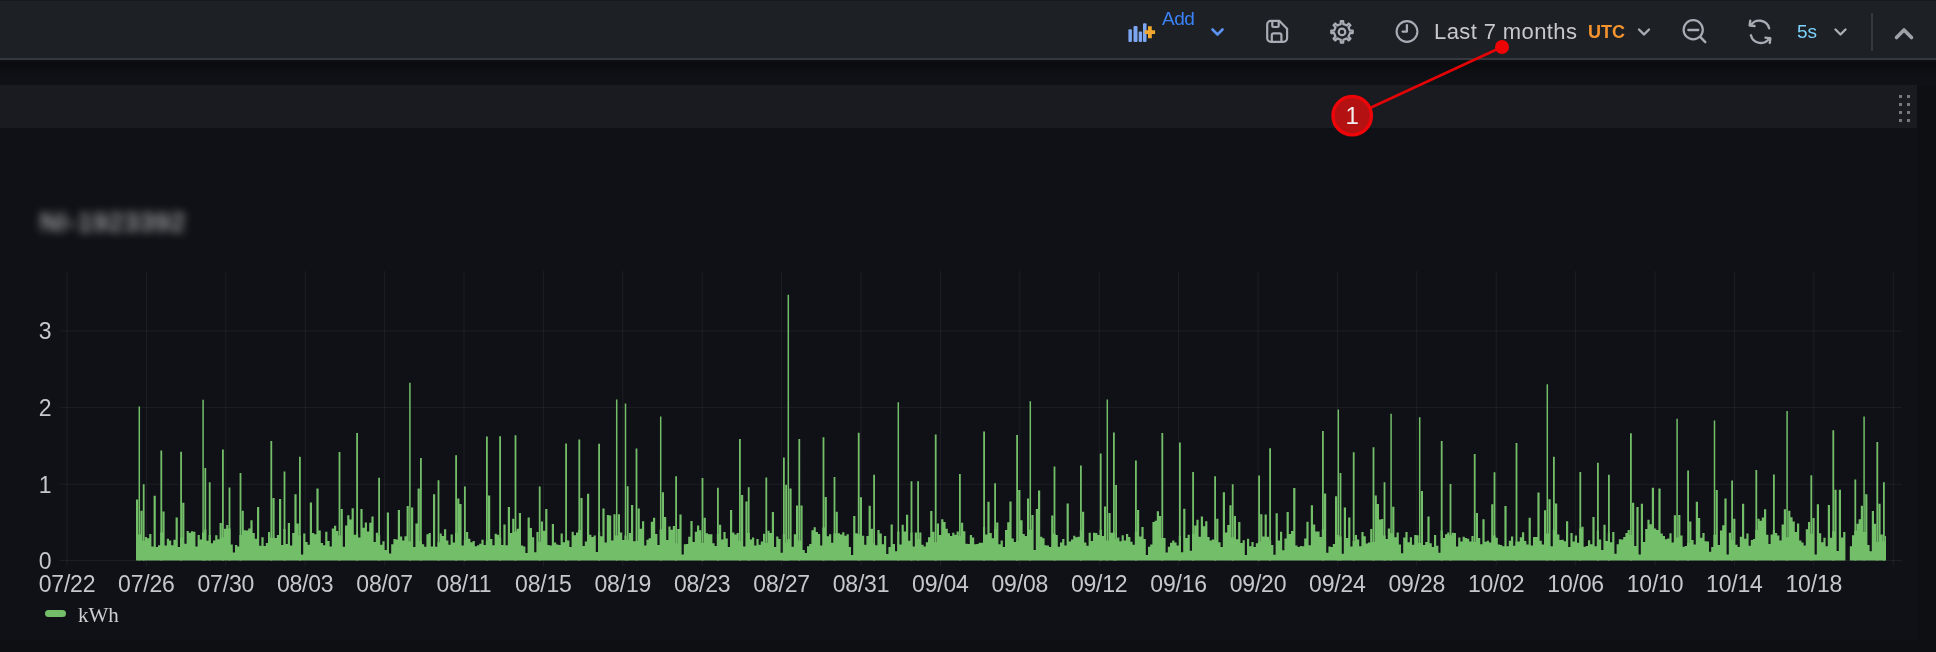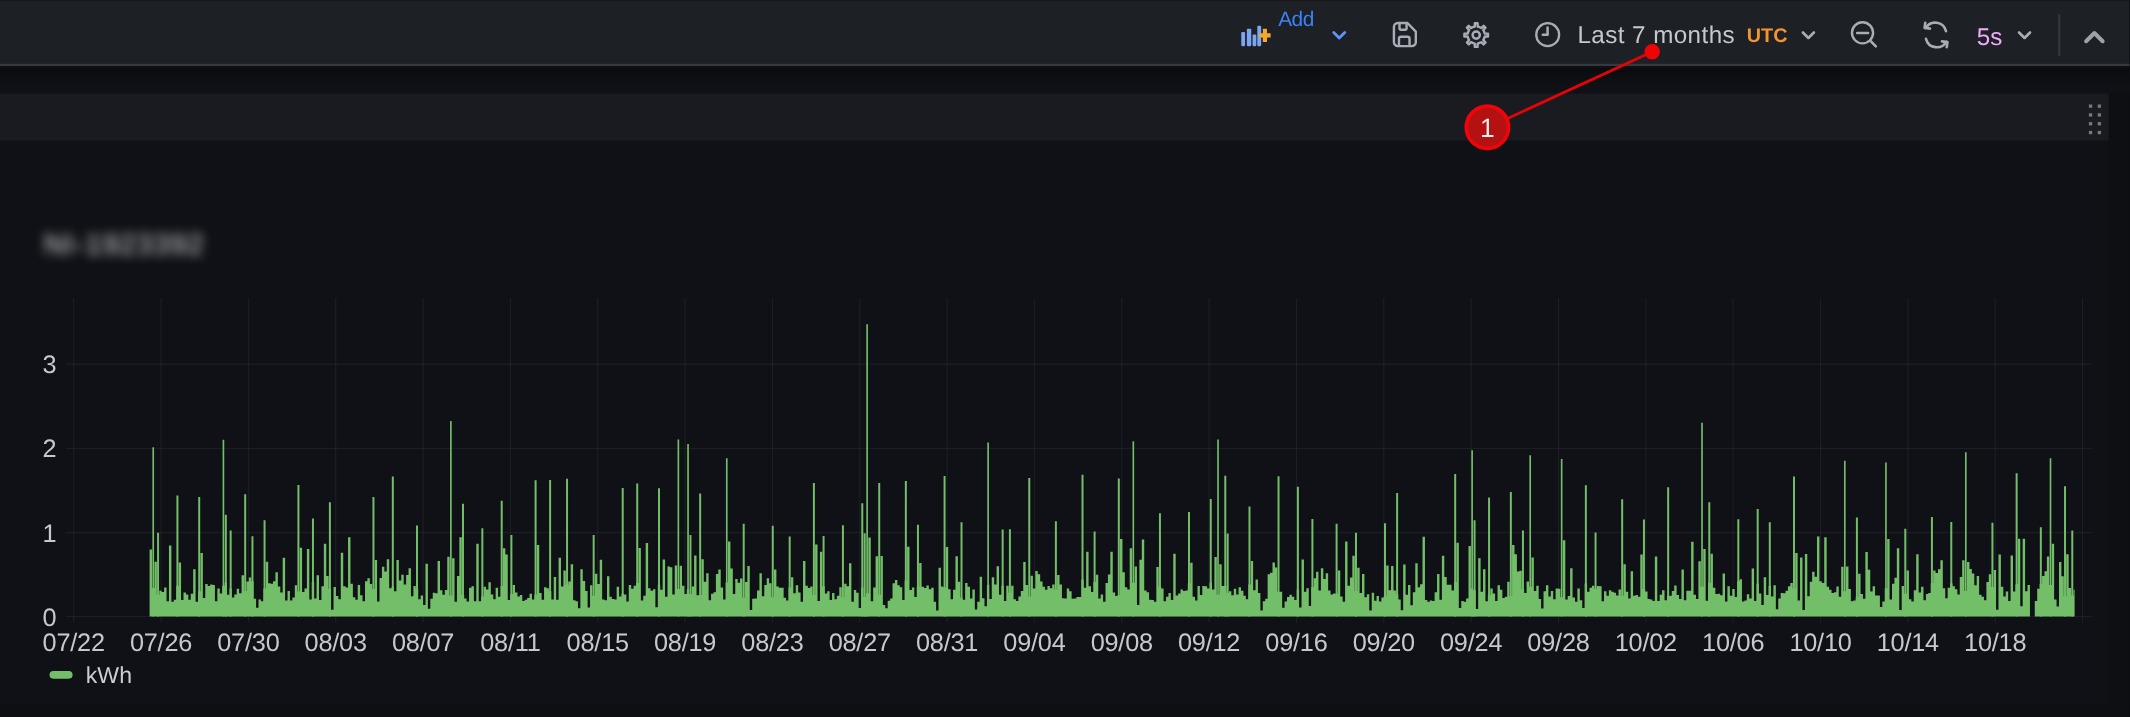--- a/index.html
+++ b/index.html
@@ -9,21 +9,21 @@
   border-top:1px solid #16181c; border-bottom:2px solid #35383e; z-index:10; }
 .navtext { position:absolute; z-index:11; opacity:0.999; }
 .gap { position:absolute; left:0; top:62px; width:1936px; height:23px;
   background:linear-gradient(#0a0b0e, #101116 70%); }
 .strip { position:absolute; left:0; top:85px; width:1917px; height:43px; background:#191b20; }
 .panel { position:absolute; left:0; top:128px; width:1917px; height:512px; background:#101116; }
 .below { position:absolute; left:0; top:640px; width:1936px; height:12px; background:#0e0f13; }
 .title { position:absolute; left:40px; top:207px; font-size:26px; font-weight:500; color:#dcddde;
   filter:blur(5px); letter-spacing:1px; z-index:5; }
 .legend-swatch { position:absolute; left:45px; top:610px; width:21px; height:7px; border-radius:4px; background:#73bf69; }
-.legend-label { position:absolute; left:78px; top:603px; font-size:21px; color:#cdced2; opacity:0.999; }
+.legend-label { position:absolute; left:78px; top:603px; font-size:21px; color:#cdced2; opacity:0.999;font-family:Liberation Serif, serif; }
 </style>
 </head>
 <body>
 <div class="gap"></div>
 <div class="strip"></div>
 <div class="panel"></div>
 <div class="below"></div>
 <div class="title">NI-1923392</div>
 <svg width="1936" height="652" viewBox="0 0 1936 652" style="position:absolute;left:0;top:0;opacity:0.999">
     <line x1="67.0" y1="271" x2="67.0" y2="566" stroke="rgba(204,204,220,0.075)" stroke-width="1"></line>
@@ -83,21 +83,21 @@
     <text x="1655.0" y="591.5" text-anchor="middle" font-size="23" fill="#c7c8ce" font-family="Liberation Sans, sans-serif" letter-spacing="-0.2">10/10</text>
     <text x="1734.4" y="591.5" text-anchor="middle" font-size="23" fill="#c7c8ce" font-family="Liberation Sans, sans-serif" letter-spacing="-0.2">10/14</text>
     <text x="1813.8" y="591.5" text-anchor="middle" font-size="23" fill="#c7c8ce" font-family="Liberation Sans, sans-serif" letter-spacing="-0.2">10/18</text>
   </svg>
 <div class="legend-swatch"></div>
 <div class="legend-label">kWh</div>
 <div class="navbar"></div>
 <div class="navtext" style="left:1162px; top:8px; font-size:19px; letter-spacing:-0.5px; color:#3b82f6;">Add</div>
 <div class="navtext" style="left:1434px; top:19px; font-size:22px; color:#c6c8cd; letter-spacing:0.4px;">Last 7 months</div>
 <div class="navtext" style="left:1588px; top:22px; font-size:18px; font-weight:bold; color:#f5932e;">UTC</div>
-<div class="navtext" style="left:1797px; top:21px; font-size:22px; color:#f0abfc;">5s</div>
+<div class="navtext" style="left:1797px; top:21px; font-size:19px; color:#7dd3fc;">5s</div>
 <svg width="1936" height="62" viewBox="0 0 1936 62" style="position:absolute;left:0;top:0;z-index:12">
     <rect x="1128.4" y="29.2" width="3.5" height="12.8" rx="1" fill="#7da6f2"></rect>
     <rect x="1133.5" y="26.1" width="4.0" height="15.9" rx="1" fill="#7da6f2"></rect>
     <rect x="1138.7" y="31.4" width="3.4" height="10.6" rx="1" fill="#7da6f2"></rect>
     <rect x="1143.0" y="23.3" width="3.5" height="18.7" rx="1" fill="#7da6f2"></rect>
     <path d="M1144.7 30.3 h3.3 v-4.1 h3.8 v4.1 h3.3 v3.8 h-3.3 v4.1 h-3.8 v-4.1 h-3.3 Z" fill="#f2a72e"></path>
     <path d="M1212.5 29.5 L1217.5 34.5 L1222.5 29.5" stroke="#5d93f2" stroke-width="2.6" fill="none" stroke-linecap="round" stroke-linejoin="round"></path>
     <g stroke="#a9acb4" stroke-width="2.2" fill="none" stroke-linejoin="round" stroke-linecap="round">
 <path d="M1270.8 20.9 h8.7 l7.6 7.9 v9.5 a3.6 3.6 0 0 1 -3.6 3.6 h-12.7 a3.6 3.6 0 0 1 -3.6 -3.6 v-13.8 a3.6 3.6 0 0 1 3.6 -3.6 Z"></path>
 <path d="M1272.3 21.3 v4.3 a1.4 1.4 0 0 0 1.4 1.4 h3.6 a1.4 1.4 0 0 0 1.4 -1.4 v-4.3"></path>

